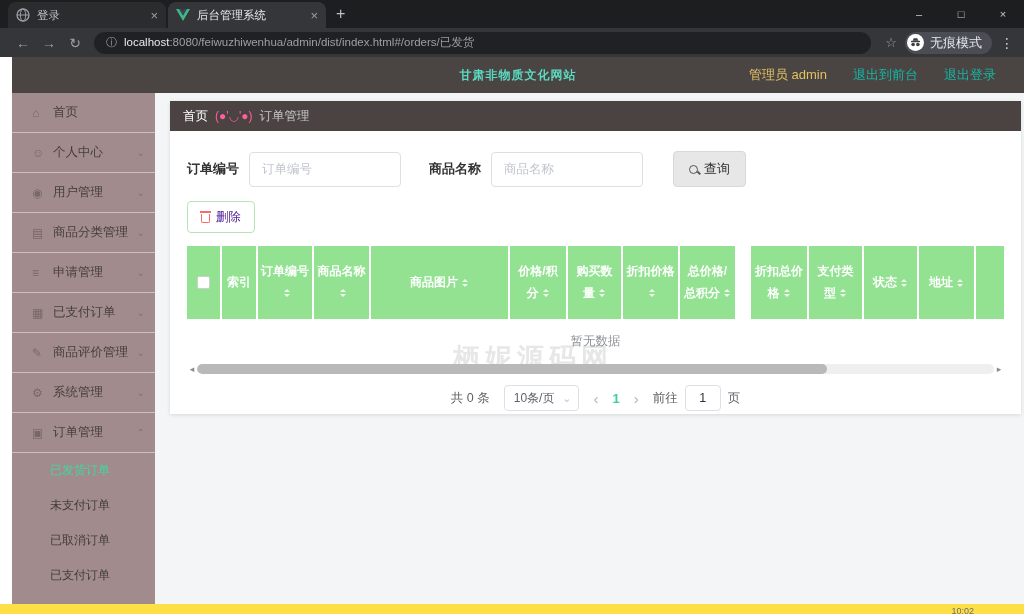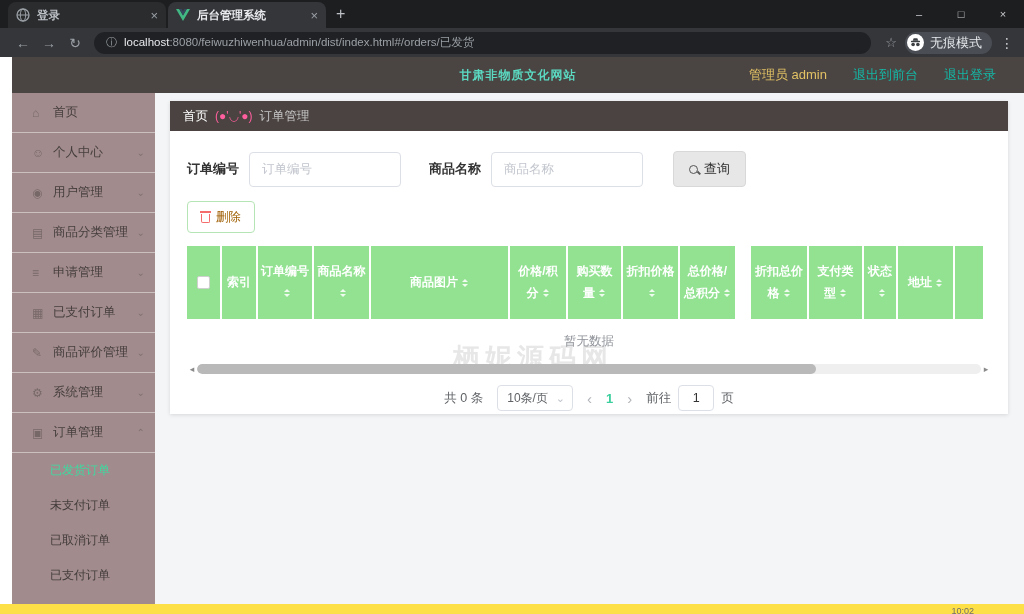--- a/index.html
+++ b/index.html
@@ -6,21 +6,21 @@
   html,body { width:1024px; height:614px; overflow:hidden; background:#fff;
     font-family:"Liberation Sans","DejaVu Sans",sans-serif; }
 
   
   .tabstrip { height:28px; background:#1d1e20; display:flex; align-items:flex-end; padding-left:8px; }
   .tab { height:26px; width:158px; display:flex; align-items:center; padding:0 8px;
          border-radius:8px 8px 0 0; font-size:11.5px; color:#bdc1c6; }
   .tab.inactive { background:#2a2c2e; margin-right:2px; }
   .tab.active { background:#35363a; color:#e8eaed;justify-content:space-between; }
   .fav { width:14px; height:14px; margin-right:7px; flex:none; }
-  .tab-title { flex:1; white-space:nowrap; overflow:hidden;font-weight:bold; }
+  .tab-title { flex:1; white-space:nowrap; overflow:hidden; }
   .tab-close { color:#9aa0a6; font-size:13px; margin-left:5px; }
   .newtab { color:#bdc1c6; font-size:16px; margin:0 0 5px 10px; }
   .win-controls { margin-left:auto; display:flex; height:28px; }
   .win-btn { width:42px; display:flex; align-items:center; justify-content:center; color:#c9cccf; font-size:11px; }
 
   .addressbar { height:29px; background:#35363a; display:flex; align-items:center; padding:0 10px; }
   .nav-ico { color:#9aa0a6; width:26px; text-align:center; font-size:14px; }
   .urlbox { flex:1; height:22px; background:#202124; border-radius:11px; display:flex;
             align-items:center; padding:0 12px; margin:0 6px; font-size:11.5px; color:#9aa0a6; overflow:hidden; white-space:nowrap; }
   .url-info { margin-right:7px; font-size:11px; }
@@ -68,21 +68,21 @@
                 padding:0 12px; font-size:12.5px; color:#333; outline:none; }
   .text-input::placeholder { color:#c0c4cc; }
   .gap28 { width:28px; }
   .query-btn { margin-left:30px; height:36px; padding:0 15px; background:#e7e7e7; border:1px solid #d8d8d8;
                border-radius:4px; font-size:13px; color:#333; display:flex; align-items:center; gap:6px; cursor:pointer; }
   .mag { width:9px; height:9px; border:1.5px solid #555; border-radius:50%; position:relative; }
   .mag::after { content:''; position:absolute; width:4px; height:1.5px; background:#555;
                 transform:rotate(45deg); right:-4px; bottom:-1px; }
 
   .delete-btn { margin-top:14px; height:32px; padding:7px 13px; background:#fff; border:1px solid #b5e5b5;
-                border-radius:4px; color:#a16207; font-size:12.5px; display:inline-flex; align-items:center;
+                border-radius:4px; color:#4c1d95; font-size:12.5px; display:inline-flex; align-items:center;
                 gap:6px; cursor:pointer; }
   .trash { width:9px; height:9px; border:1px solid #f56c6c; border-top:none; border-radius:0 0 2px 2px;
            position:relative; margin-top:3px; }
   .trash::before { content:''; position:absolute; top:-3px; left:-2px; right:-2px; height:1.5px; background:#f56c6c; }
 
   .table-header { display:flex; margin-top:13px; }
   .th { background:#92e292; color:#fff; font-size:12px; font-weight:bold; height:73px;
         display:flex; align-items:center; justify-content:center; text-align:center;
         border-right:2px solid #fff; padding:0 3px; line-height:1.8; flex:none; }
   .th:last-child { border-right:none; }
@@ -292,21 +292,21 @@
           </div>
           <div class="th" style="width:57px;">
             <span><span>总价格/总积分</span><span class="caret"></span></span>
           </div>
           <div class="th" style="width:58px;margin-left:14px;">
             <span><span>折扣总价格</span><span class="caret"></span></span>
           </div>
           <div class="th" style="width:55px;">
             <span><span>支付类型</span><span class="caret"></span></span>
           </div>
-          <div class="th" style="width:34px;">
+          <div class="th" style="width:55px;">
             <span><span>状态</span><span class="caret"></span></span>
           </div>
           <div class="th" style="width:57px;">
             <span><span>地址</span><span class="caret"></span></span>
           </div>
           <div class="th" style="width:28px;"></div>
         </div>
 
         <div class="empty-row">
           <span>暂无数据</span>

